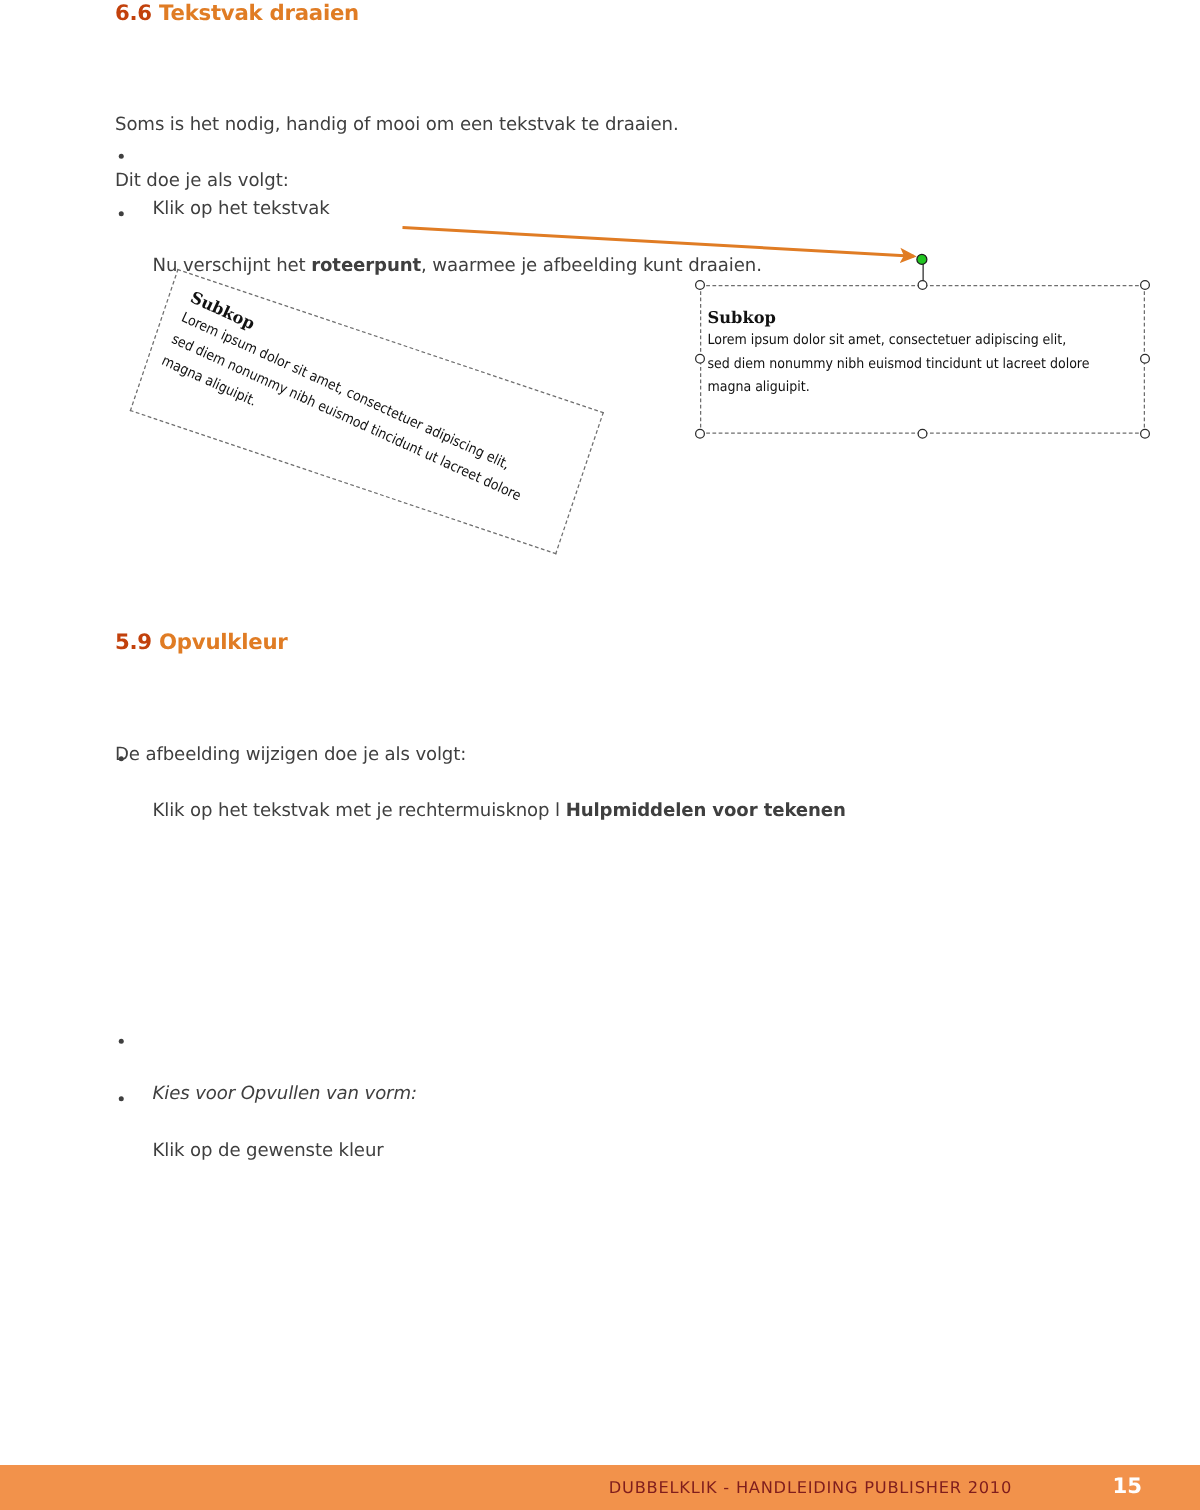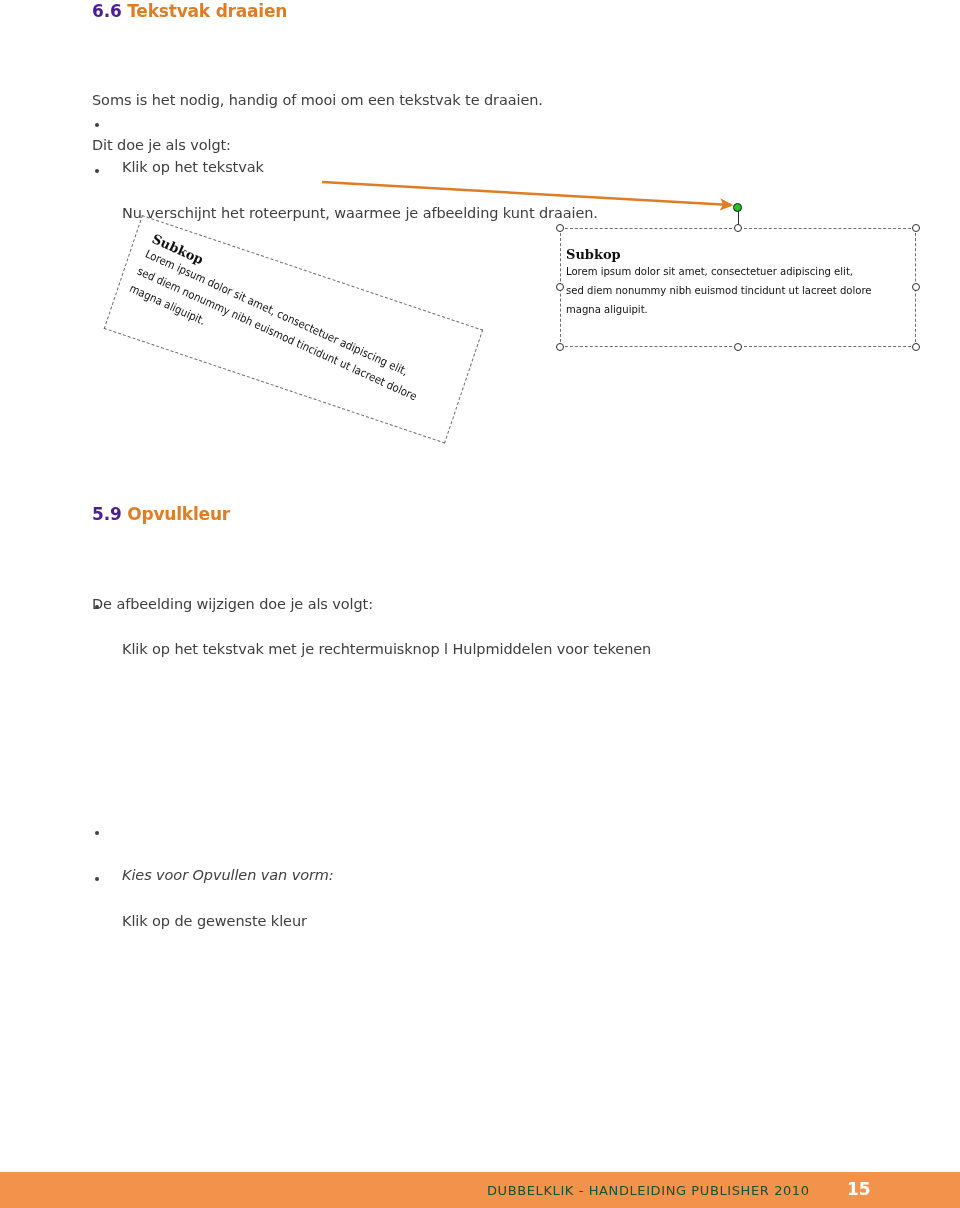--- a/index.html
+++ b/index.html
@@ -3,24 +3,24 @@
 <meta charset="utf-8">
 <style>
   html,body{margin:0;padding:0;}
   body{width:960px;height:1208px;background:#ffffff;
        font-family:"DejaVu Sans",sans-serif;overflow:hidden;position:relative;
        -webkit-font-smoothing:antialiased;}
   .page{position:absolute;left:0;top:0;width:960px;height:1208px;}
 
   
   .h2{position:absolute;font-size:17px;font-weight:bold;color:#3f3f3f;white-space:nowrap;letter-spacing:-0.2px;}
-  .h2 .num{color:#4c1d95;}
+  .h2 .num{color:#c2410c;}
   .h2 .ttl{color:#e07c24;}
   .para{position:absolute;font-size:14.5px;color:#3f3f3f;white-space:nowrap;letter-spacing:-0.1px;margin-top:44px;}
-  .para b{font-weight:normal;}
+  .para b{font-weight:bold;}
   .bdot{position:absolute;width:4px;height:4px;border-radius:50%;background:#3f3f3f;}
 
   
   .arrowsvg{position:absolute;overflow:visible;}
 
   
   .tbox{position:absolute;box-sizing:border-box;}
   .tbox-dash{border:1px dashed #6e6e6e;}
   .sub-h{font-family:"DejaVu Serif",serif;font-weight:bold;font-size:13px;color:#111;}
   .sub-p{font-family:"DejaVu Sans Condensed","DejaVu Sans",sans-serif;font-size:11.2px;color:#111;line-height:19px;}
@@ -29,22 +29,22 @@
   .rotstem{position:absolute;width:1.4px;background:#2b2b2b;}
 
   
   #ribbon{position:absolute;}
 
   
   #dropdown{position:absolute;}
 
   
   #footer{position:absolute;left:0;width:960px;background:#f2924b;}
-  .ft-txt{position:absolute;color:#14532d;white-space:nowrap;font-size:13px;letter-spacing:0.6px;}
-  .ft-num{position:absolute;color:#ffffff;font-size:17px;font-weight:bold;}
+  .ft-txt{position:absolute;color:#7f1d1d;white-space:nowrap;font-size:13px;letter-spacing:0.6px;}
+  .ft-num{position:absolute;color:#ffffff;font-size:17px;font-weight:bold;margin-left:43px;}
 </style>
 </head>
 <body>
 
 <div class="page">
 
   <div class="h2" style="left:92px;top:1px;">
     <span class="num">6.6</span>
     <span class="ttl">Tekstvak draaien</span>
   </div>

